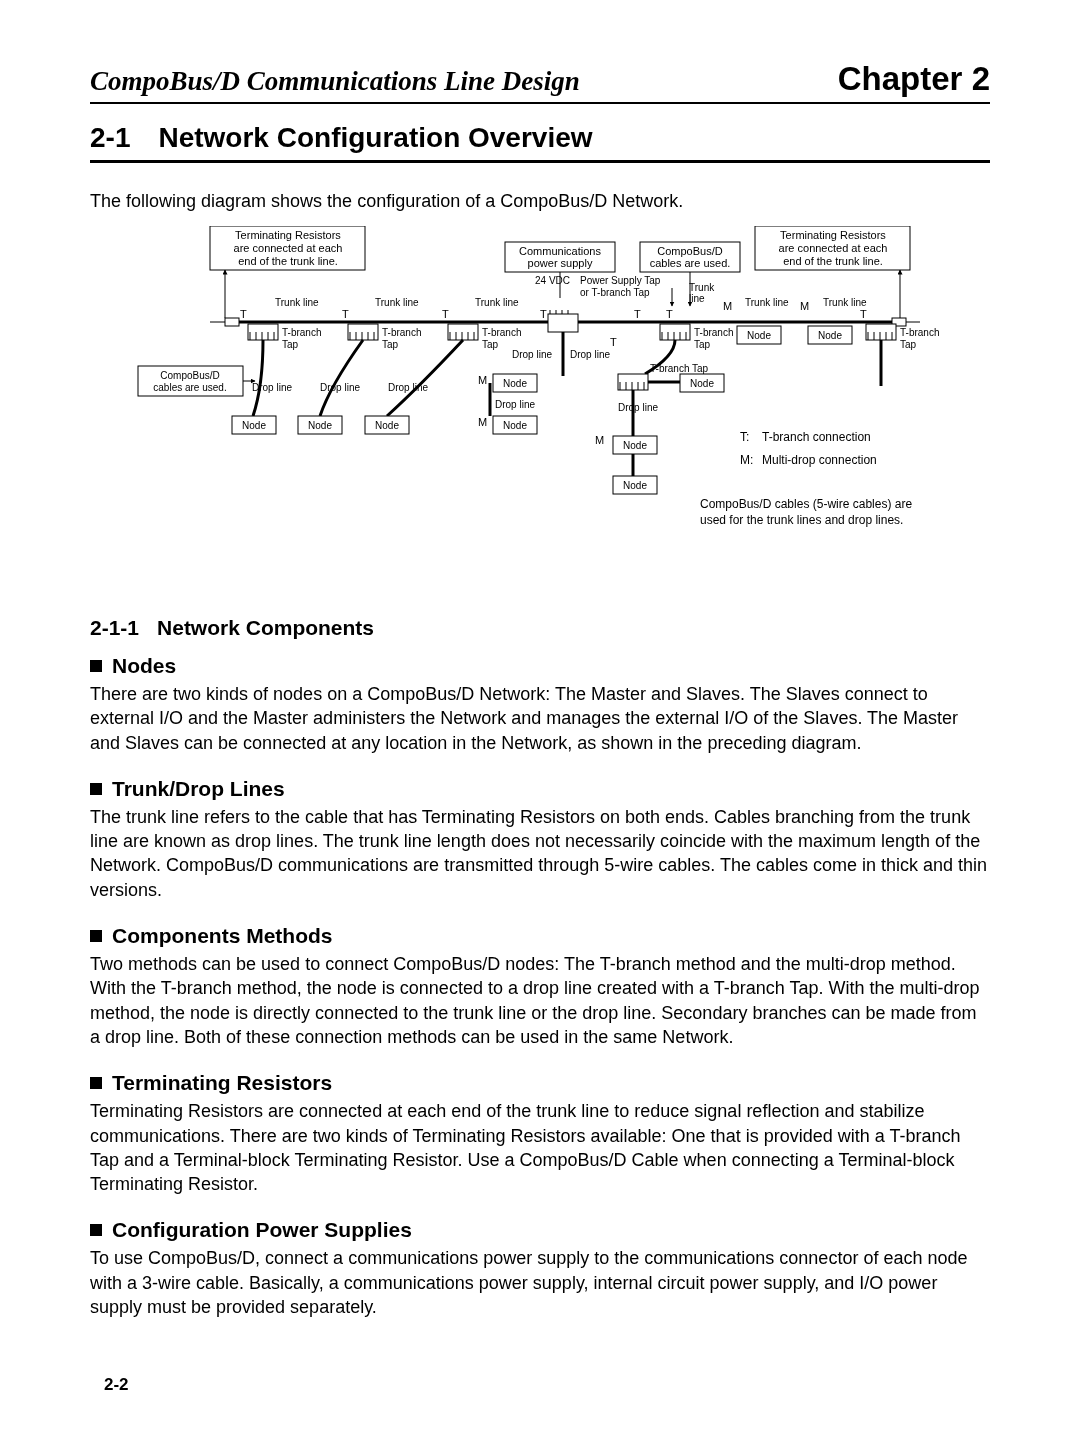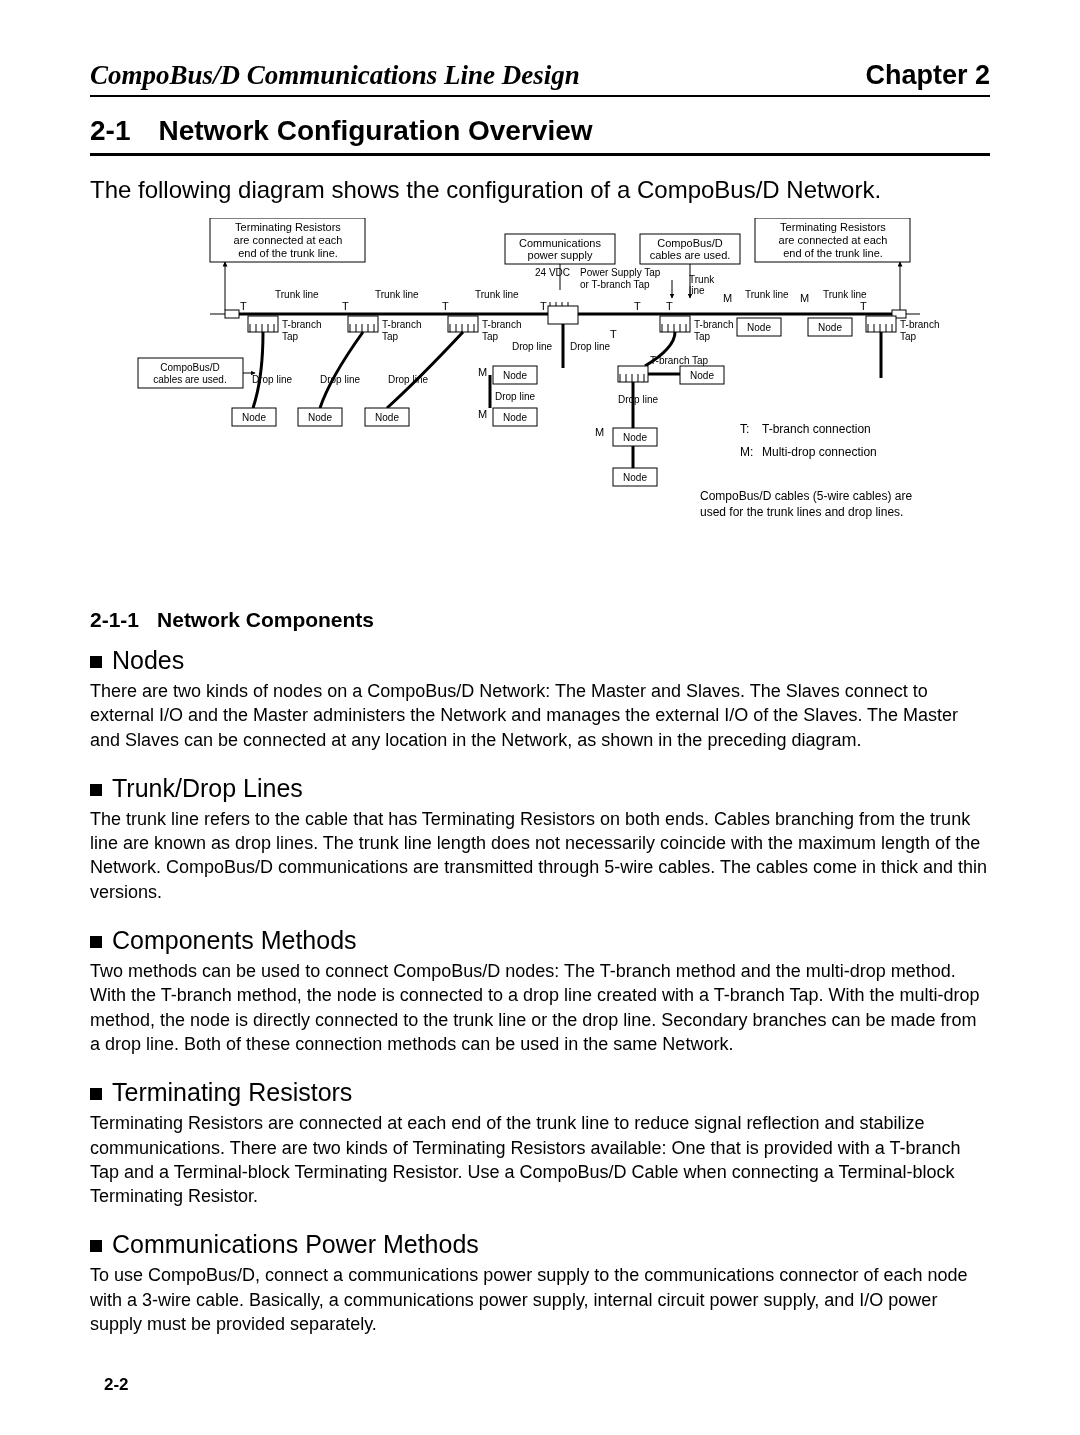--- a/index.html
+++ b/index.html
@@ -25,34 +25,34 @@
     margin-bottom: 18px;
   }
   .running-head .left {
     font-family: "Times New Roman", Times, serif;
     font-style: italic;
     font-weight: bold;
     font-size: 27px;
   }
   .running-head .right {
     font-weight: bold;
-    font-size: 27px;
+    font-size: 33px;
   }
   .section-title {
     font-size: 28px;
     font-weight: bold;
     border-bottom: 3px solid #000;
     padding-bottom: 6px;
-    margin-bottom: 20px;
+    margin-bottom: 28px;
   }
   .section-title .num {
     margin-right: 28px;
   }
   .intro {
-    font-size: 24px;
+    font-size: 18px;
     margin-bottom: 14px;
   }
   .diagram-wrap {
     width: 100%;
     display: flex;
     justify-content: center;
     margin-bottom: 30px;
   }
   svg.diagram {
     display: block;
@@ -65,22 +65,22 @@
     font-weight: bold;
     margin: 10px 0 14px 0;
   }
   .subsection-title .num {
     margin-right: 18px;
   }
   .topic {
     margin-bottom: 22px;
   }
   .topic h3 {
-    font-size: 25px;
-    font-weight: normal;
+    font-size: 21px;
+    font-weight: bold;
     margin: 0 0 4px 0;
   }
   .topic h3 .bullet {
     display: inline-block;
     width: 12px;
     height: 12px;
     background: #000;
     margin-right: 10px;
     vertical-align: 1px;
   }
@@ -330,18 +330,18 @@
     <h3><span class="bullet"></span><span>Components Methods</span></h3>
     <p>Two methods can be used to connect CompoBus/D nodes: The T-branch method and the multi-drop method. With the T-branch method, the node is connected to a drop line created with a T-branch Tap. With the multi-drop method, the node is directly connected to the trunk line or the drop line. Secondary branches can be made from a drop line. Both of these connection methods can be used in the same Network.</p>
   </div>
 
   <div class="topic">
     <h3><span class="bullet"></span><span>Terminating Resistors</span></h3>
     <p>Terminating Resistors are connected at each end of the trunk line to reduce signal reflection and stabilize communications. There are two kinds of Terminating Resistors available: One that is provided with a T-branch Tap and a Terminal-block Terminating Resistor. Use a CompoBus/D Cable when connecting a Terminal-block Terminating Resistor.</p>
   </div>
 
   <div class="topic">
-    <h3><span class="bullet"></span><span>Communications Power Methods</span></h3>
+    <h3><span class="bullet"></span><span>Configuration Power Supplies</span></h3>
     <p>To use CompoBus/D, connect a communications power supply to the communications connector of each node with a 3-wire cable. Basically, a communications power supply, internal circuit power supply, and I/O power supply must be provided separately.</p>
   </div>
 
   <div class="page-number">2-2</div>
 </div>
 
 </body></html>

